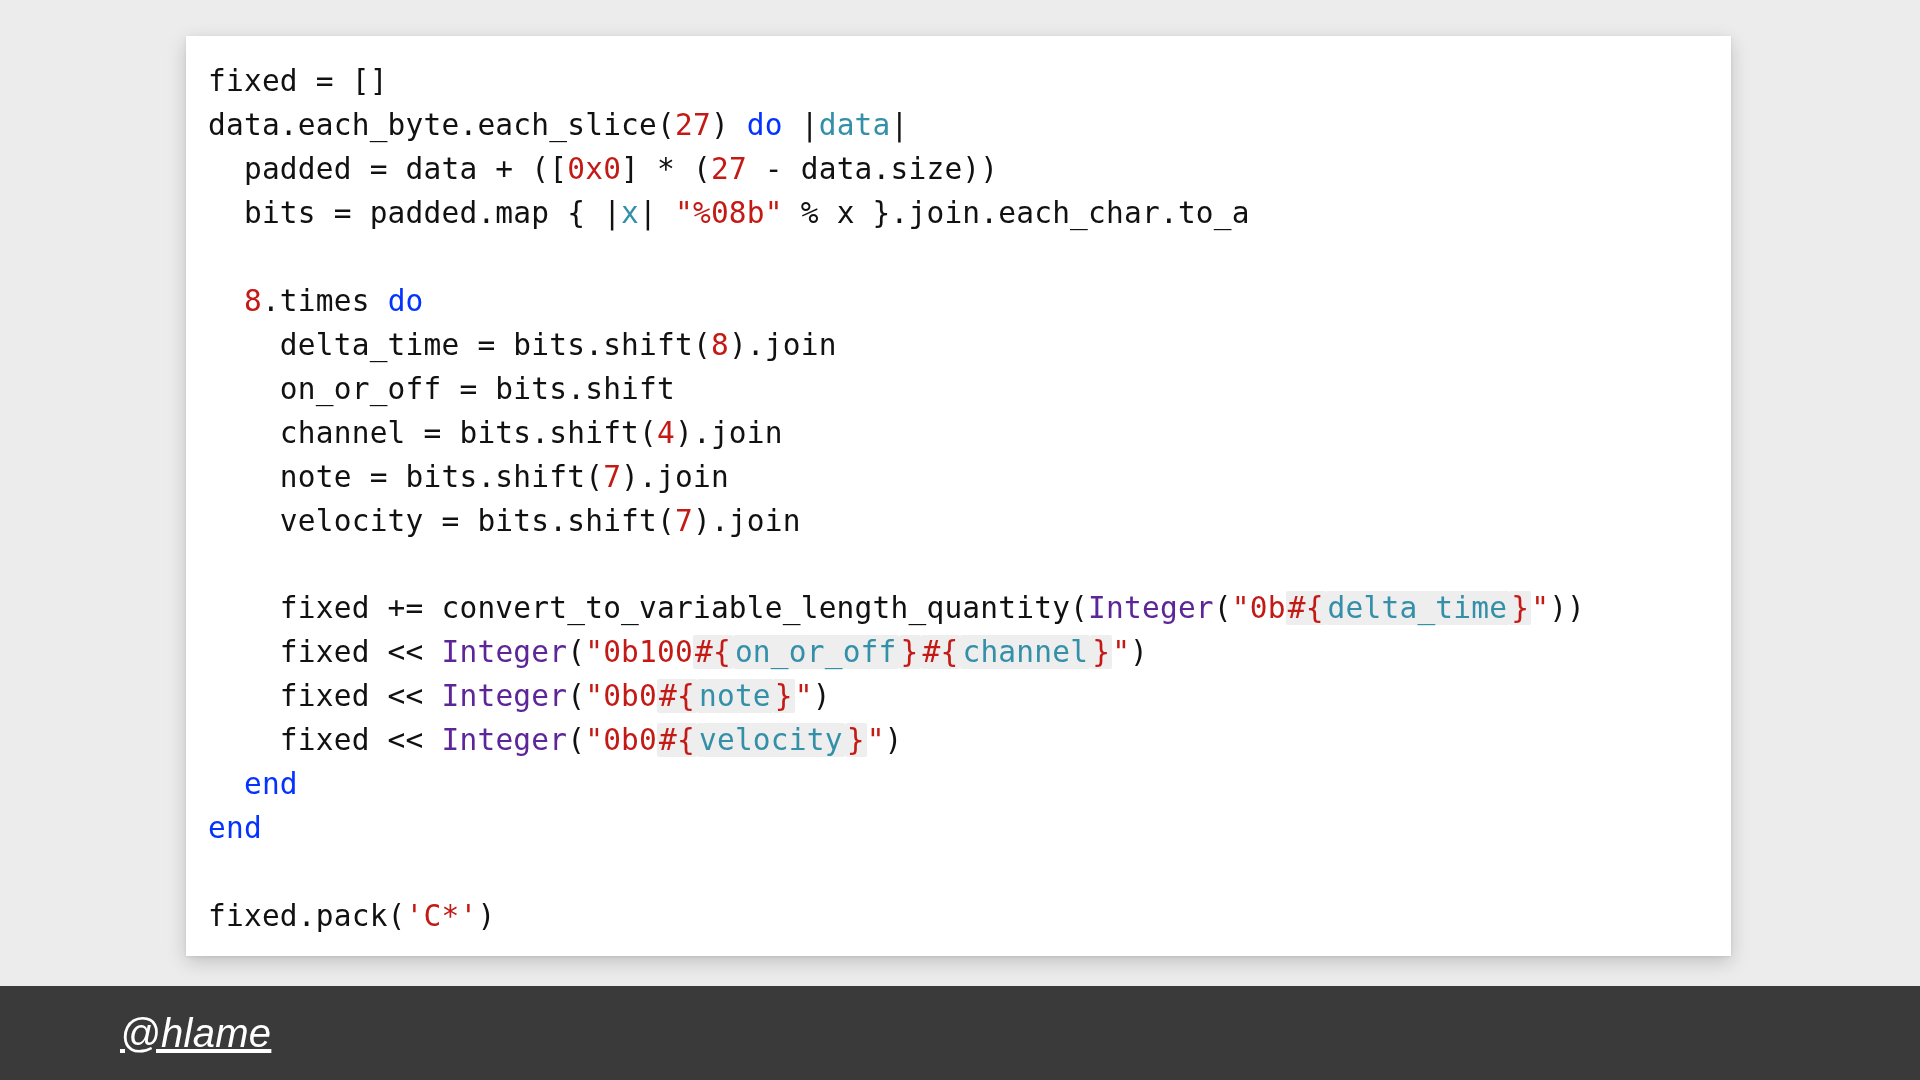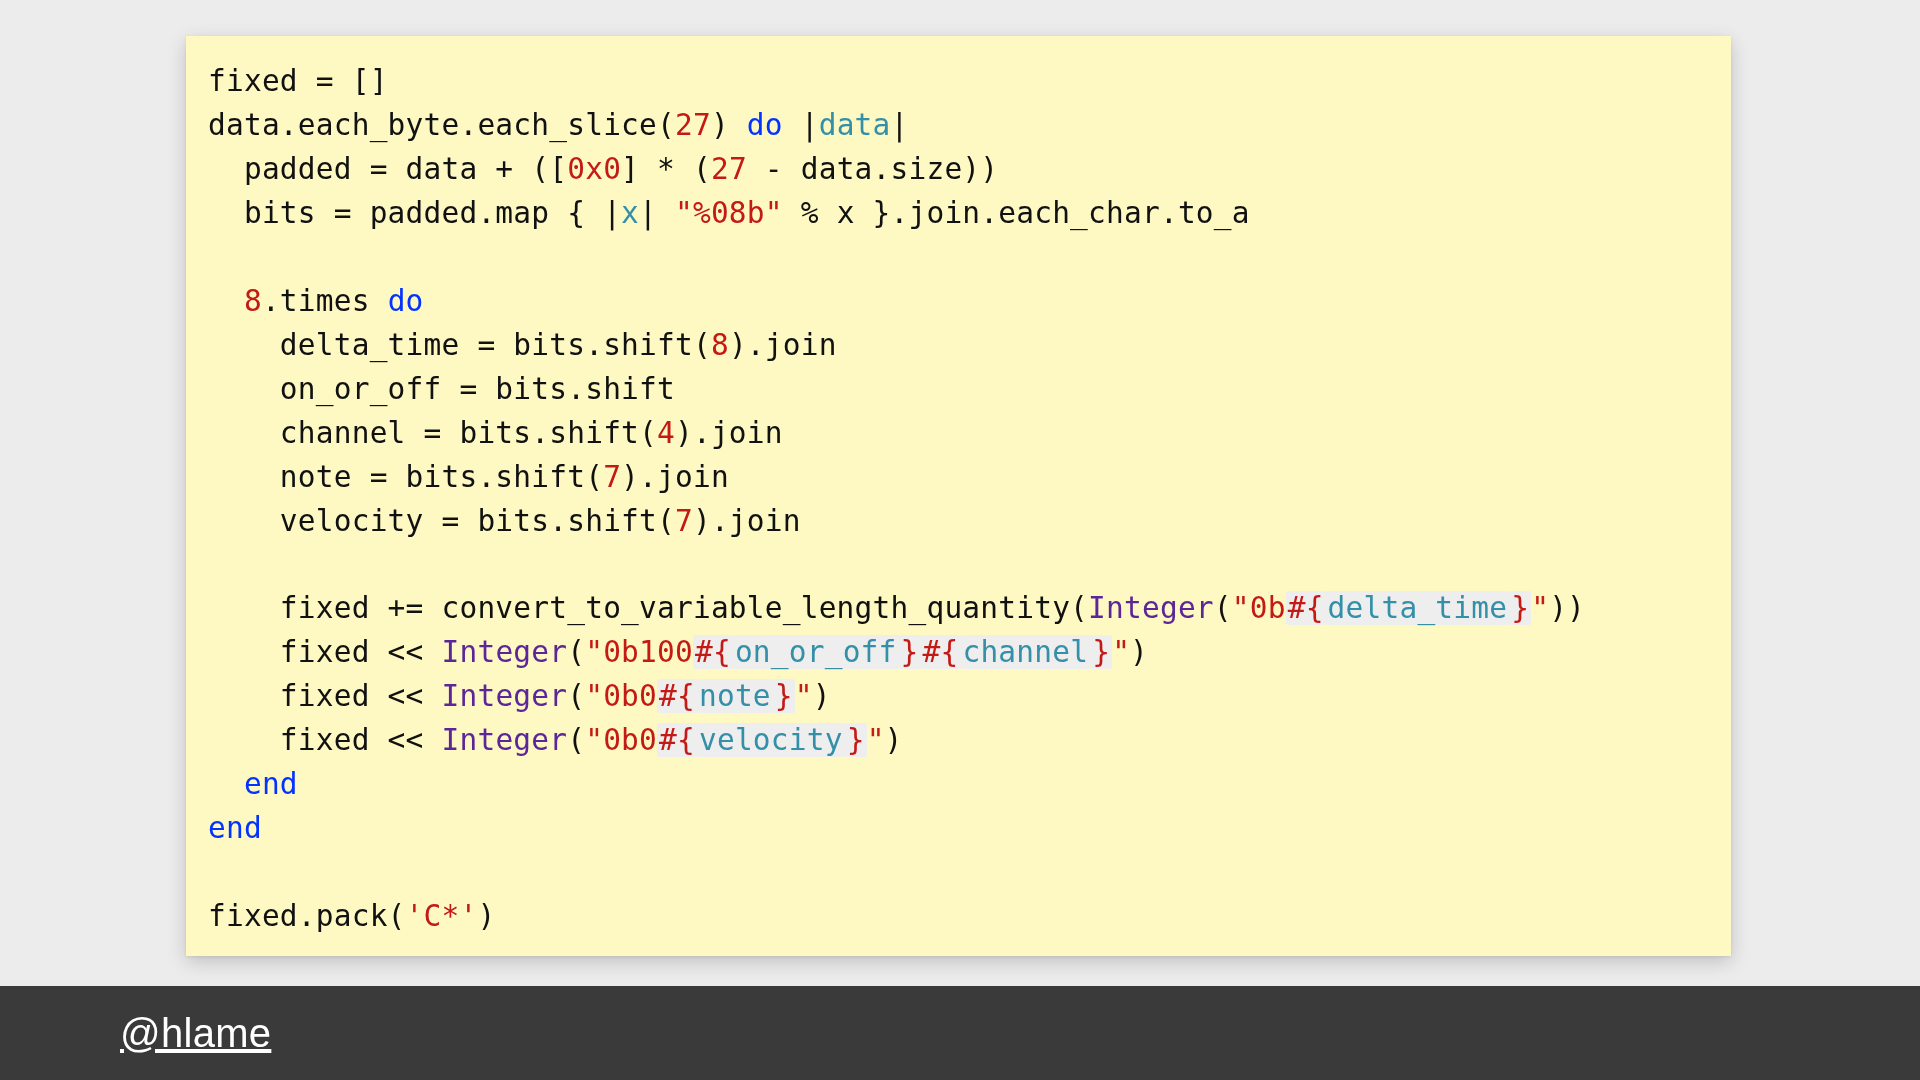--- a/index.html
+++ b/index.html
@@ -8,21 +8,21 @@
     background: #ececec;
     font-family: "Helvetica Neue", Helvetica, Arial, sans-serif;
     position: relative;
   }
   .slide-card {
     position: absolute;
     left: 186px;
     top: 36px;
     width: 1545px;
     height: 920px;
-    background: #fef9c3;
+    background: #ffffff;
     box-shadow: 0 6px 18px rgba(0,0,0,0.18), 0 1px 3px rgba(0,0,0,0.08);
     padding: 24px 20px 24px 22px;
   }
   pre.code {
     font-family: "Menlo", "Consolas", "DejaVu Sans Mono", monospace;
     font-size: 29.5px;
     line-height: 1.49;
     white-space: pre;
     color: #111111;
     letter-spacing: 0.2px;
@@ -41,21 +41,21 @@
     height: 94px;
     background: #3a3a3a;
     color: #ffffff;
     display: flex;
     align-items: center;
     padding-left: 106px;
     font-size: 40px;
     font-weight: 300;
     letter-spacing: 0.3px;
   }
-  .footer .handle { text-decoration: underline; margin-left: 0.35em; }
+  .footer .handle { text-decoration: underline; margin-left: 0.35em; font-style: italic; }
 </style>
 </head>
 <body>
 
 <div class="slide-card">
   <pre class="code" id="code-pre"><span>fixed = []</span>
 <span>data.each_byte.each_slice(</span><span class="tok-num">27</span><span>) </span><span class="tok-kw">do</span><span> |</span><span class="tok-id">data</span><span>|</span>
 <span>  padded = data + ([</span><span class="tok-num">0x0</span><span>] * (</span><span class="tok-num">27</span><span> - data.size))</span>
 <span>  bits = padded.map { |</span><span class="tok-id">x</span><span>| </span><span class="tok-str">"%08b"</span><span> % x }.join.each_char.to_a</span>
 <span></span>

